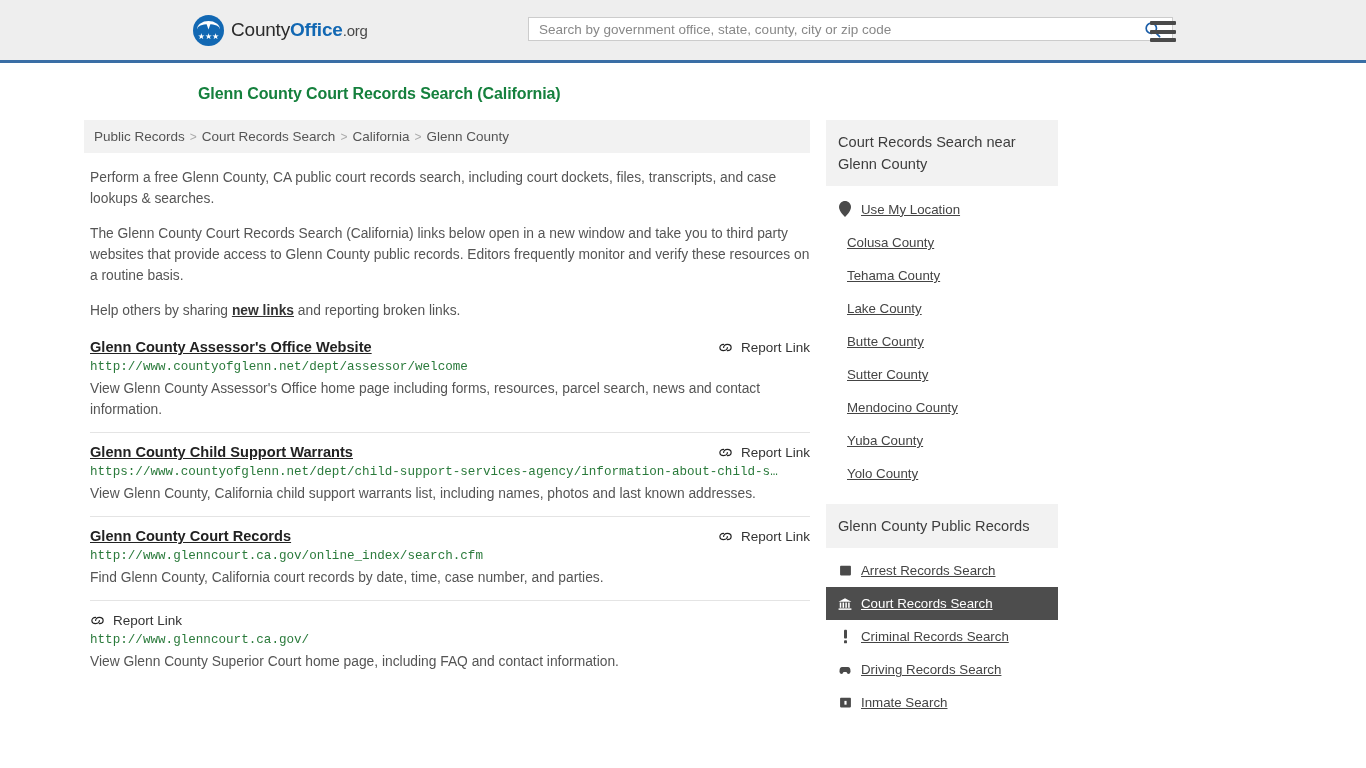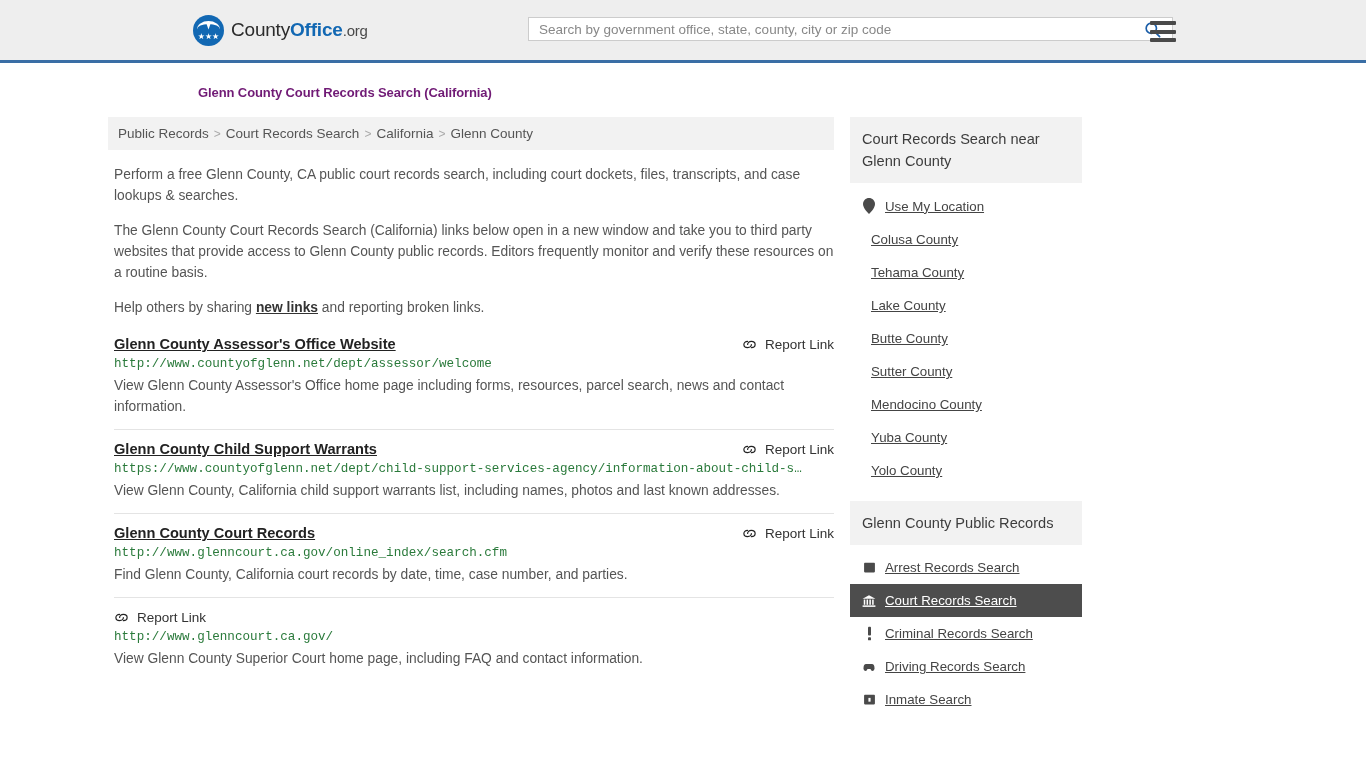--- a/index.html
+++ b/index.html
@@ -118,32 +118,32 @@
     border-radius: 1px;
   }
 
   
   .page {
     position: relative;
     padding-top: 22px;
   }
   .page-title {
     margin: 0 0 17px 198px;
-    font-size: 13px;
+    font-size: 16px;
     font-weight: bold;
-    color: #701a75;
+    color: #15803d;
     letter-spacing: -0.1px;
   }
   .columns {
     display: flex;
     align-items: flex-start;
     gap: 0;
   }
   .main-col {
-    margin-left: 108px;
+    margin-left: 84px;
     width: 726px;
   }
   .side-col {
     margin-left: 16px;
     width: 232px;
   }
 
   
   .breadcrumb {
     background: #f2f2f2;

